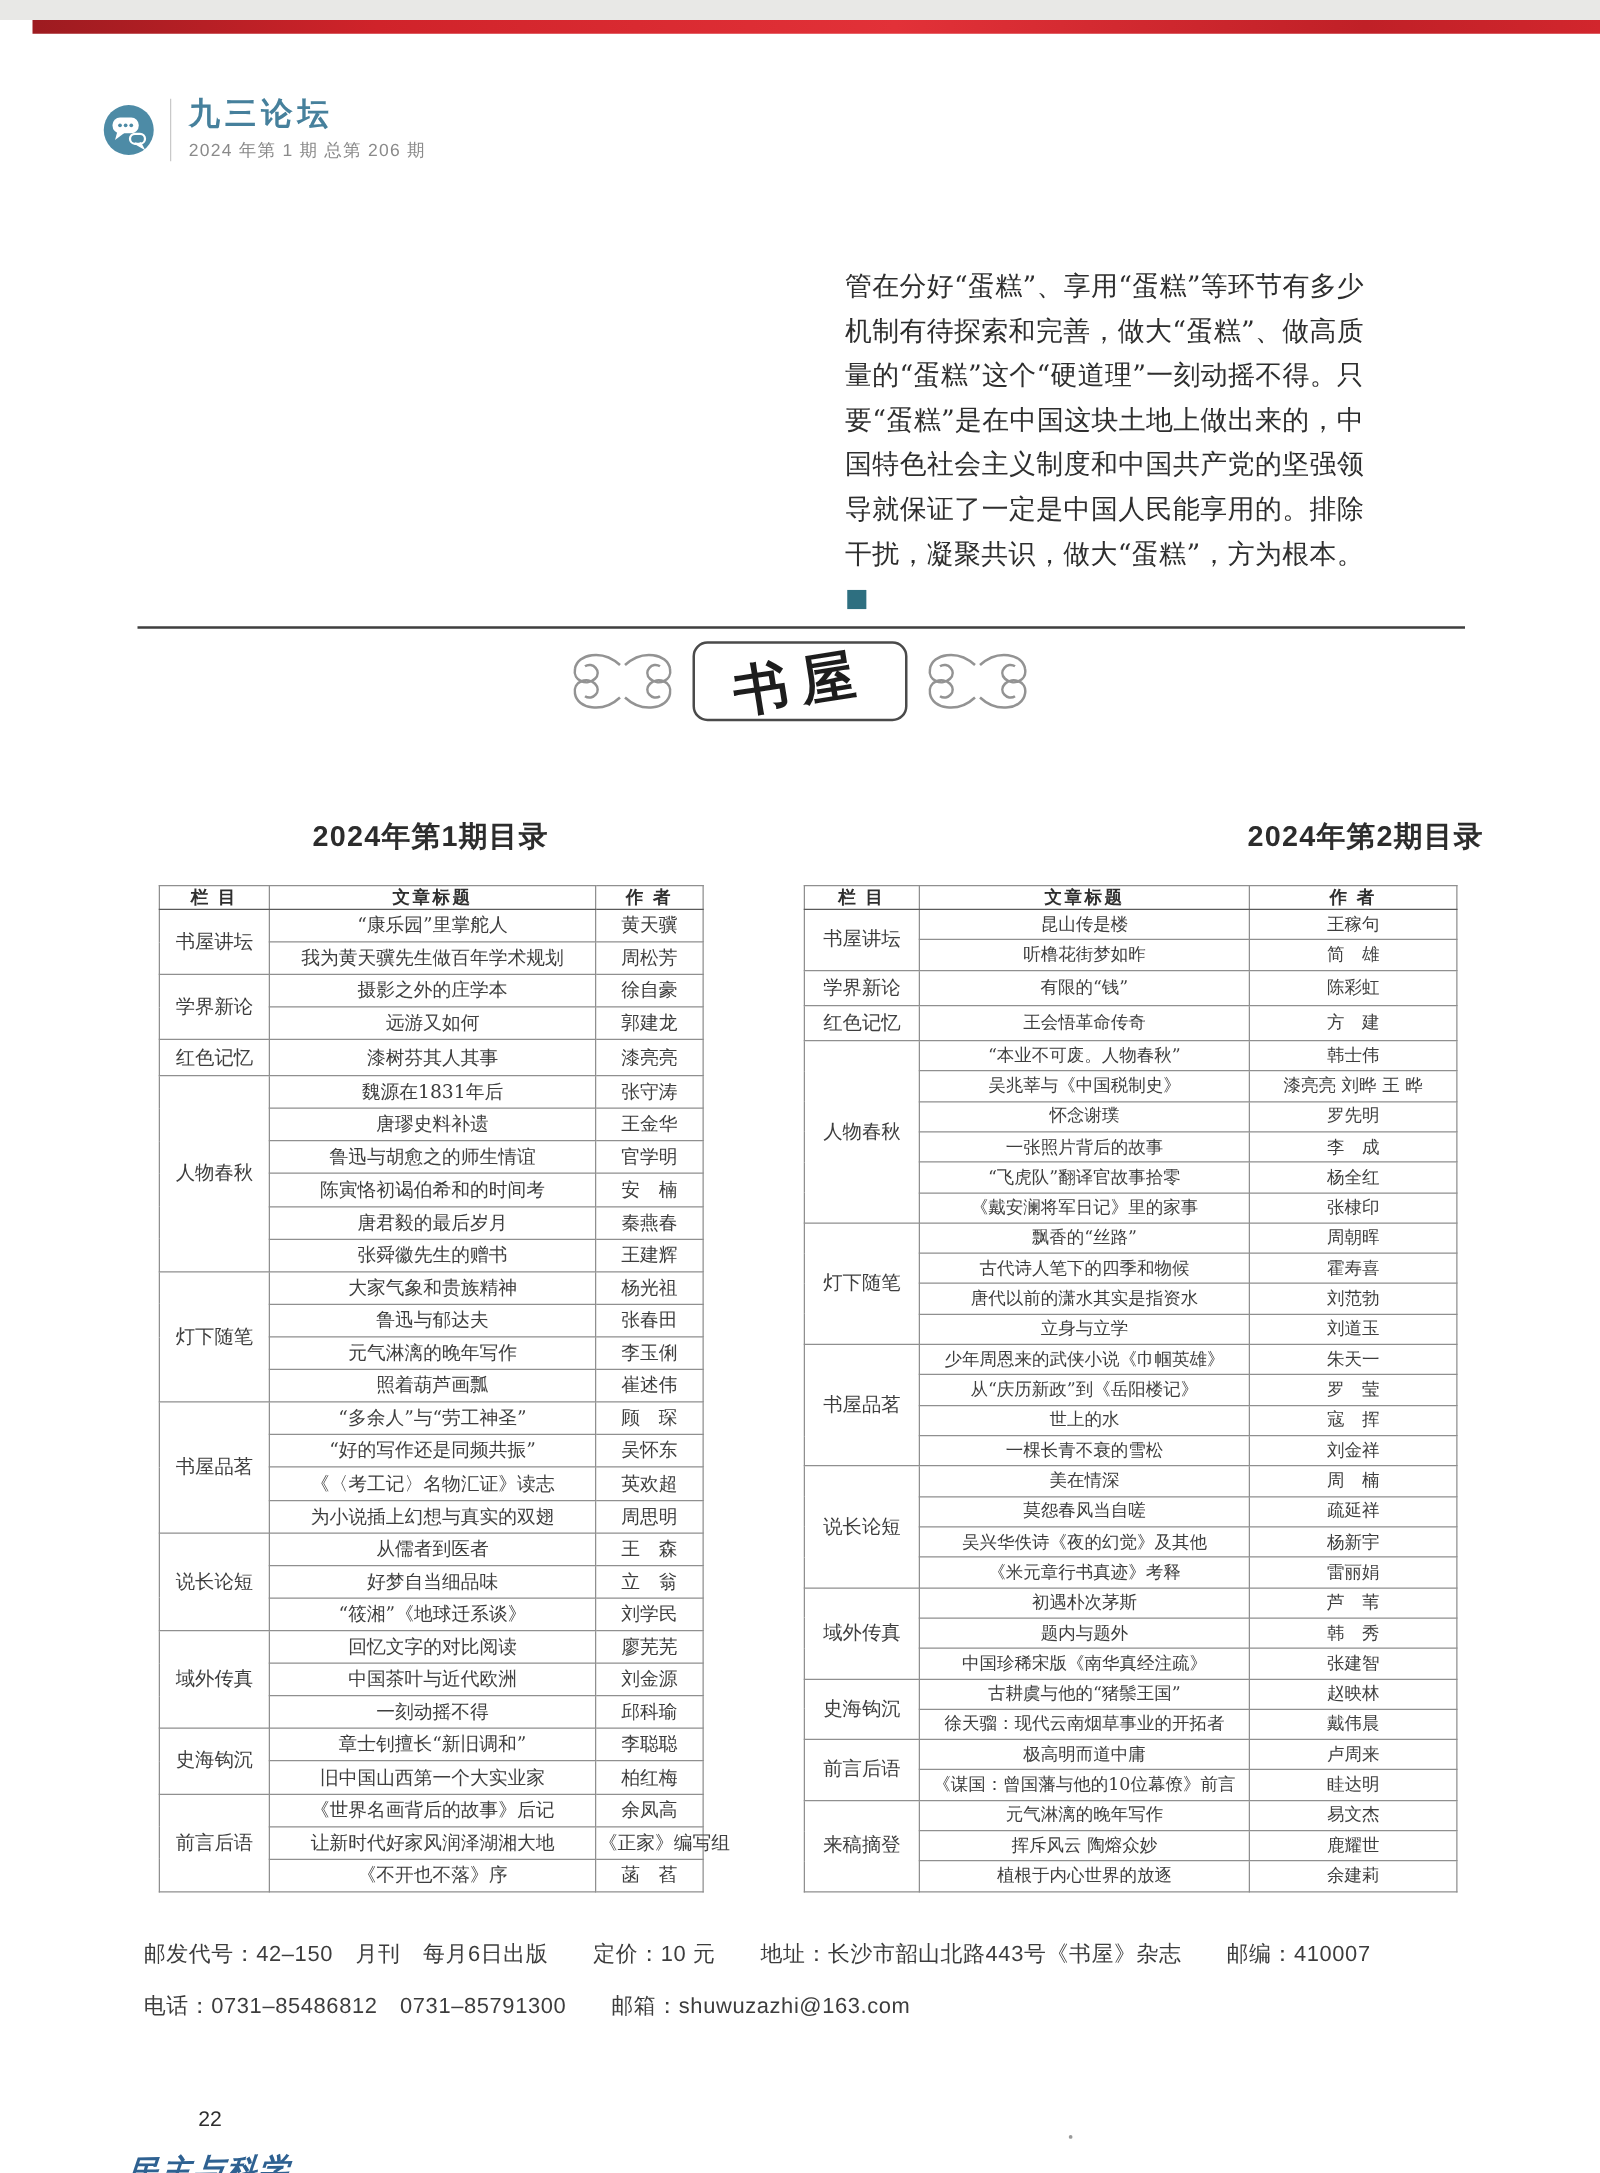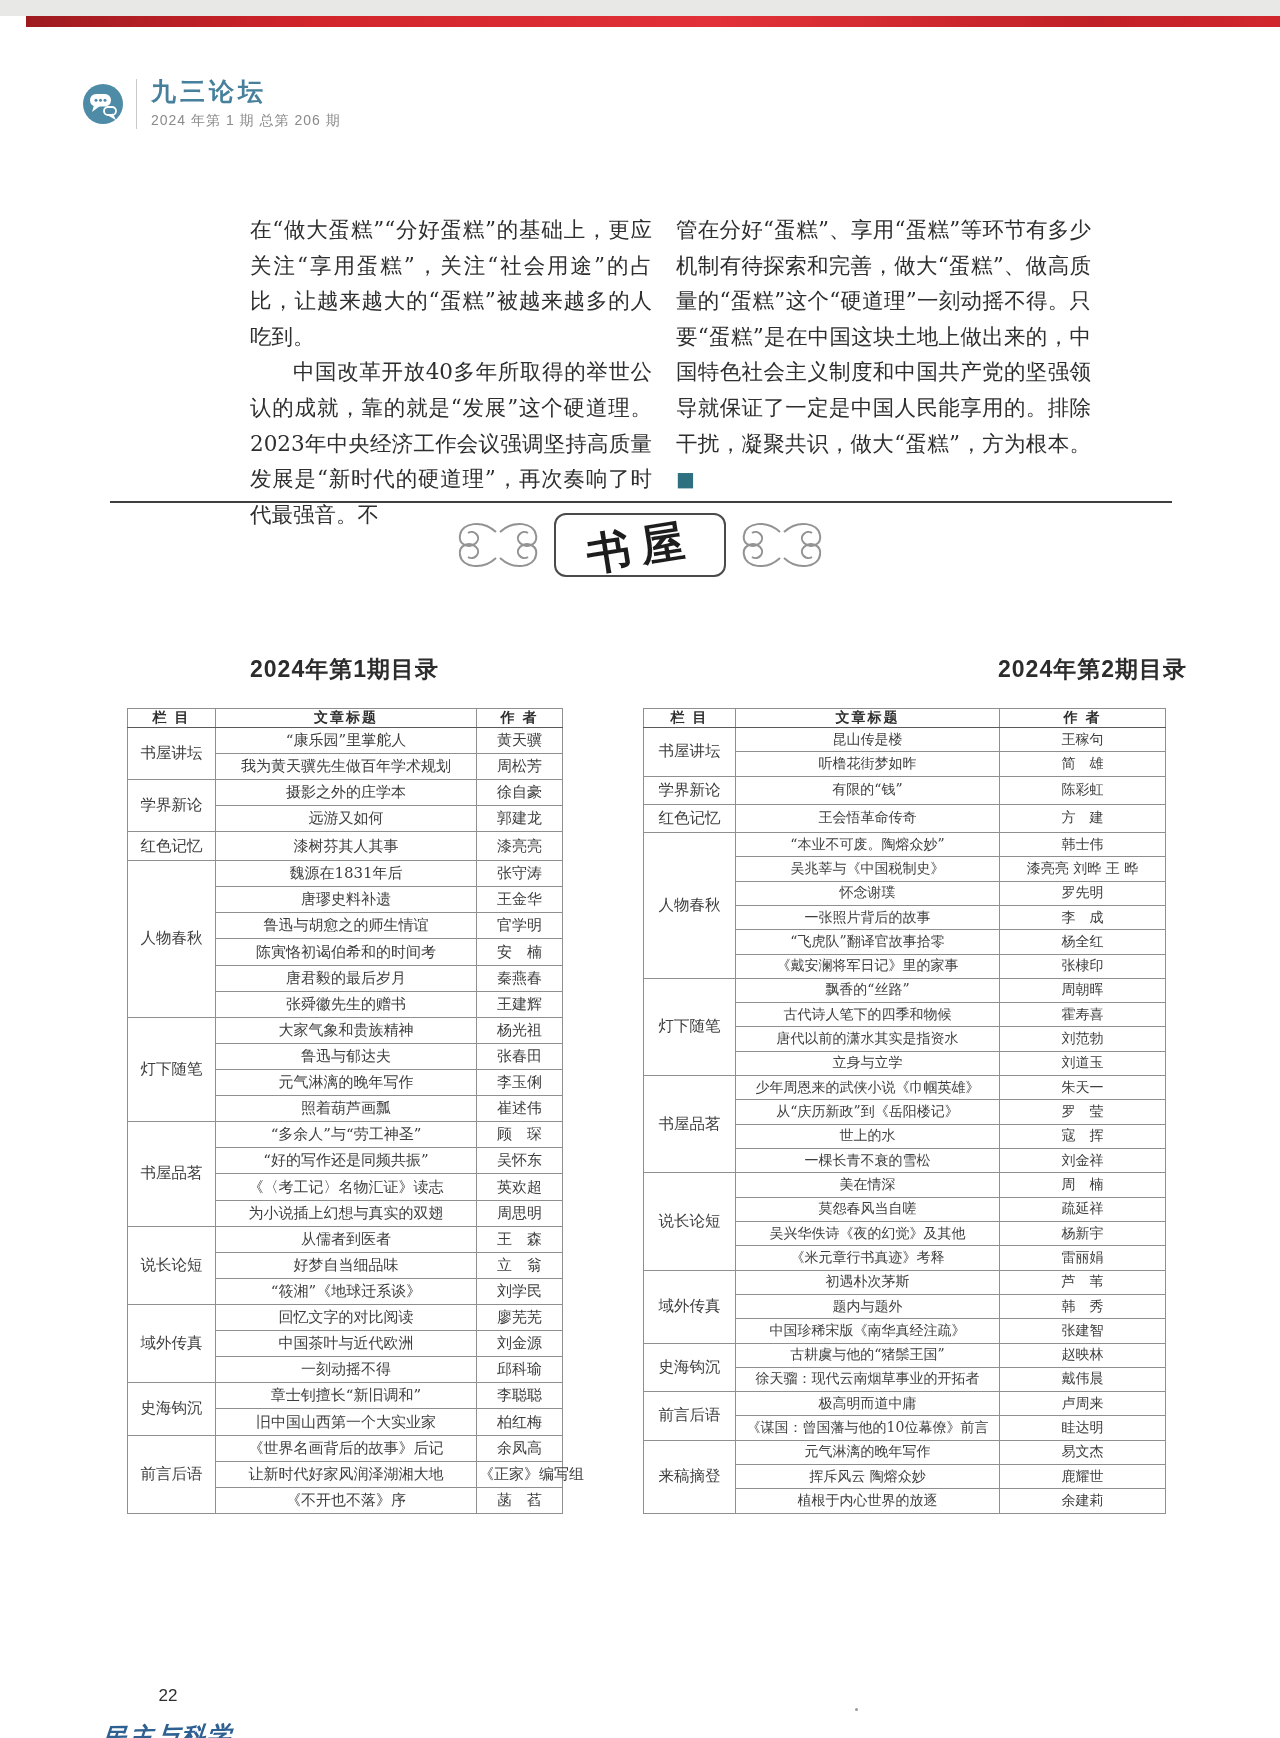--- a/index.html
+++ b/index.html
@@ -85,24 +85,20 @@
         <path d="M30 31 L32 35 L26 31.5" fill="none" stroke="#ffffff" stroke-width="1.8"></path>
       </svg>
     </div>
     <div class="header-divider"></div>
     <div class="brand-text">
       <div class="brand-title">九三论坛</div>
       <div class="issue-line">2024 年第 1 期 总第 206 期</div>
     </div>
   </div>
 
-  <div class="article-col col-left">
-    <p>在“做大蛋糕”“分好蛋糕”的基础上，更应关注“享用蛋糕”，关注“社会用途”的占比，让越来越大的“蛋糕”被越来越多的人吃到。</p>
-    <p class="indent">中国改革开放40多年所取得的举世公认的成就，靠的就是“发展”这个硬道理。2023年中央经济工作会议强调坚持高质量发展是“新时代的硬道理”，再次奏响了时代最强音。不</p>
-  </div>
   <div class="article-col col-right">
     <p><span>管在分好“蛋糕”、享用“蛋糕”等环节有多少机制有待探索和完善，做大“蛋糕”、做高质量的“蛋糕”这个“硬道理”一刻动摇不得。只要“蛋糕”是在中国这块土地上做出来的，中国特色社会主义制度和中国共产党的坚强领导就保证了一定是中国人民能享用的。排除干扰，凝聚共识，做大“蛋糕”，方为根本。</span><span class="end-mark">■</span></p>
   </div>
 
   <div class="section-divider"></div>
 
   <div class="ornament">
     <svg class="flourish" width="92" height="56" viewBox="0 0 92 56">
       <g fill="none" stroke="#6f6f6f" stroke-width="2">
         <path d="M44 15 C30 2 10 6 8 18 C6 28 18 32 24 26 C30 20 22 12 16 16"></path>
@@ -304,21 +300,21 @@
             <td>有限的“钱”</td>
             <td>陈彩虹</td>
           </tr>
           <tr class="sec-first">
             <td class="cat" rowspan="1">红色记忆</td>
             <td>王会悟革命传奇</td>
             <td>方　建</td>
           </tr>
           <tr class="sec-first">
             <td class="cat" rowspan="6">人物春秋</td>
-            <td>“本业不可废。陶熔众妙”</td>
+            <td>“本业不可废。人物春秋”</td>
             <td>韩士伟</td>
           </tr>
           <tr>
             <td>吴兆莘与《中国税制史》</td>
             <td>漆亮亮 刘晔 王 晔</td>
           </tr>
           <tr>
             <td>怀念谢璞</td>
             <td>罗先明</td>
           </tr>
@@ -426,20 +422,24 @@
             <td>鹿耀世</td>
           </tr>
           <tr>
             <td>植根于内心世界的放逐</td>
             <td>余建莉</td>
           </tr>
         </tbody>
       </table>
     </div>
 
+  <div class="pub-info">
+    <div>邮发代号：42–150　月刊　每月6日出版　　定价：10 元　　地址：长沙市韶山北路443号《书屋》杂志　　邮编：410007</div>
+    <div>电话：0731–85486812　0731–85791300　　邮箱：shuwuzazhi@163.com</div>
+  </div>
 
   <div class="footer">
     <span class="page-number">22</span>
     <span class="footer-logo">民主与科学</span>
   </div>
   <div class="speck"></div>
 
 </div>
 
 </body></html>

